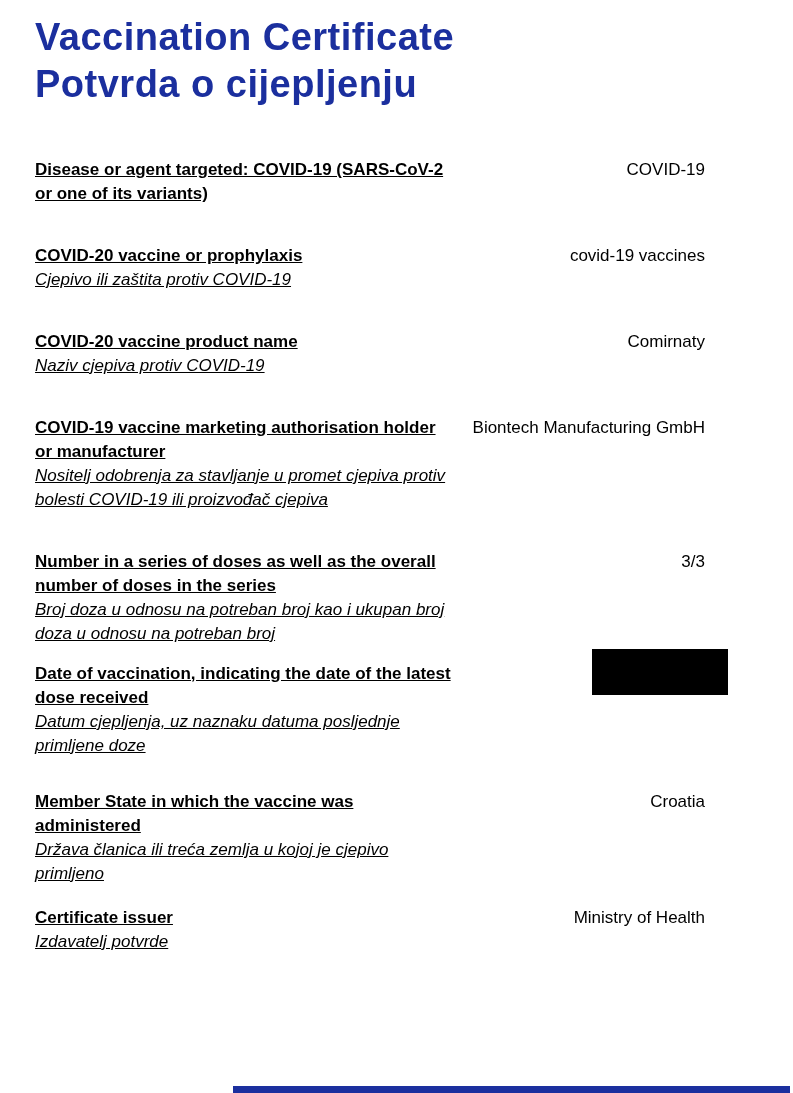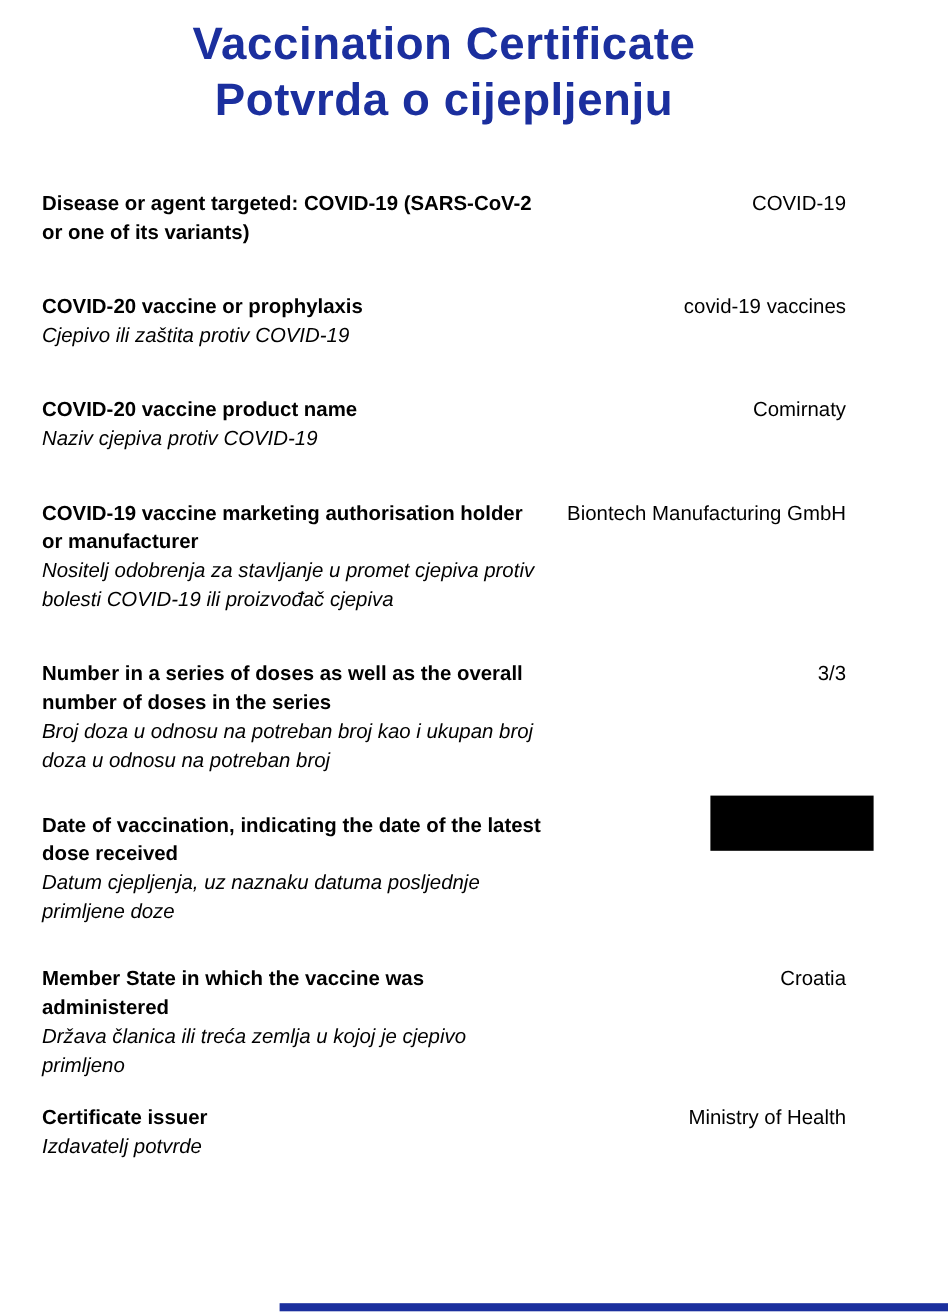--- a/index.html
+++ b/index.html
@@ -15,39 +15,38 @@
   .page {
     box-sizing: border-box;
     width: 793px;
     height: 1093px;
     padding: 14px 88px 0 35px;
     position: relative;
   }
   .doc-title {
     width: 670px;
     margin: 0 0 50px 0;
-    text-align: center;
     color: #1b2f9e;
     font-weight: bold;
     font-size: 38px;
     line-height: 47px;
     letter-spacing: 0.5px;
   }
   .section {
     display: flex;
     justify-content: space-between;
     align-items: flex-start;
     margin-bottom: 38px;
     font-size: 17px;
     line-height: 24px;
   }
-  .section:nth-of-type(5) { margin-bottom: 30px; justify-content: center; }
+  .section:nth-of-type(5) { margin-bottom: 16px; justify-content: center; }
   .section:nth-of-type(6) { margin-bottom: 32px; }
   .section:nth-of-type(7) { margin-bottom: 20px; }
-  .labels { width: 420px; }
+  .labels { width: 420px; text-decoration: underline; }
   .label-en { font-weight: bold; }
   .label-hr { font-style: italic; }
   .value {
     flex: 1;
     text-align: right;
     padding-left: 12px;
     white-space: nowrap;
   }
   .redacted-box {
     width: 136px;

